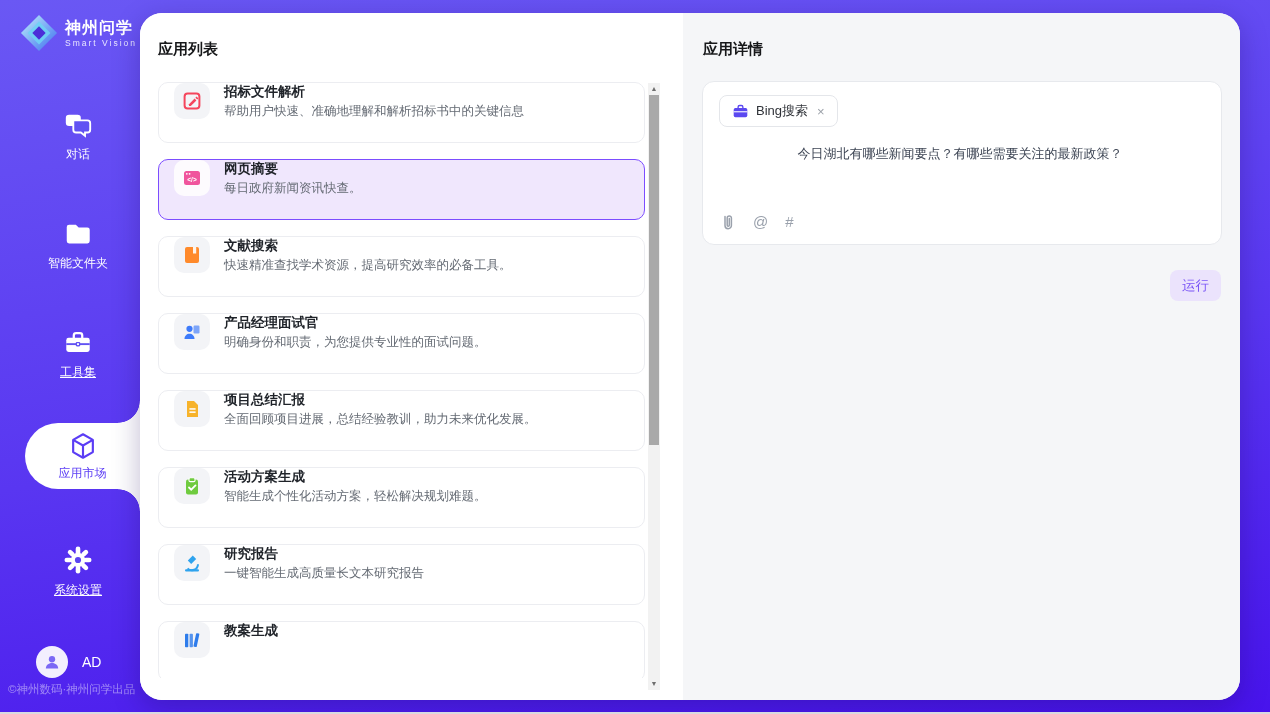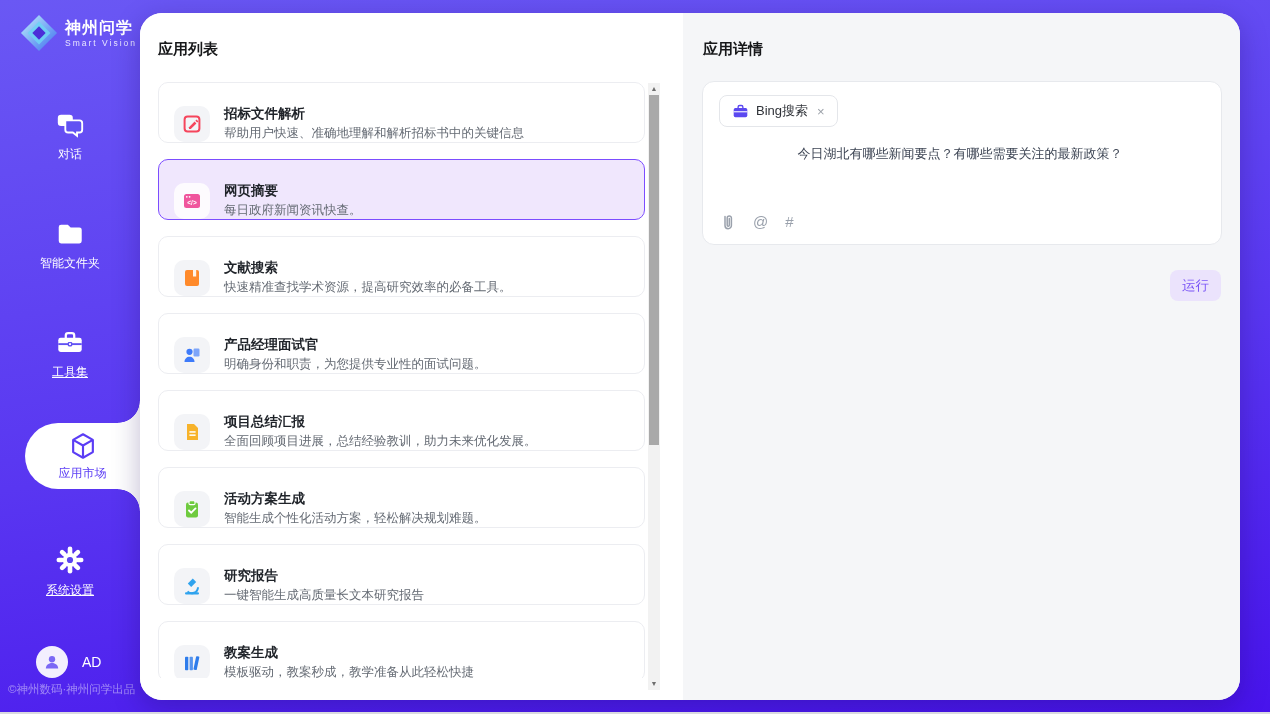--- a/index.html
+++ b/index.html
@@ -6,21 +6,21 @@
   body{width:1270px;height:714px;overflow:hidden;font-family:"Liberation Sans","DejaVu Sans",sans-serif;}
   .page{position:relative;width:1270px;height:714px;overflow:hidden;
         background:linear-gradient(172deg,#6A58F4 0%,#5936F1 55%,#4813EC 100%);}
   .page::after{content:'';position:absolute;left:0;right:0;bottom:0;height:2px;background:#D9DAE0;}
 
   
   .sidebar{position:absolute;left:0;top:0;width:140px;height:714px;}
   .brand{position:absolute;left:20px;top:14px;display:flex;align-items:center;gap:7px;}
   .brand-name{color:#fff;font-size:16px;font-weight:bold;line-height:18px;letter-spacing:1px;}
   .brand-sub{color:#E8E6FF;font-size:8.5px;letter-spacing:2px;margin-top:1px;}
-  .nav-item{position:absolute;left:0;width:140px;display:flex;flex-direction:column;align-items:center;gap:6px;cursor:pointer;}
+  .nav-item{position:absolute;left:0;width:140px;display:flex;flex-direction:column;align-items:center;gap:6px;cursor:pointer;padding-left:8px;}
   .nav-item .lbl{color:#FFFFFF;font-size:12px;}
   .nav-item .lbl.u{text-decoration:underline;}
   .nav-chat{top:110px;} .nav-folder{top:219px;} .nav-tools{top:328px;} .nav-settings{top:544px;}
 
   
   .active-tab{position:absolute;left:25px;right:0;top:423px;height:66px;background:#fff;
               border-radius:33px 0 0 33px;display:flex;flex-direction:column;align-items:center;
               justify-content:center;gap:4px;cursor:pointer;}
   .active-tab::before{content:'';position:absolute;right:0;top:-22px;width:22px;height:22px;
               background:radial-gradient(circle 22px at 0 0,rgba(0,0,0,0) 21.4px,#fff 22px);}
@@ -36,21 +36,21 @@
   
   .content{position:absolute;left:140px;top:13px;width:1100px;height:687px;background:#fff;
            border-radius:22px;overflow:hidden;box-shadow:0 8px 28px rgba(25,8,90,.28);}
   .panel-title{position:absolute;font-size:15px;font-weight:bold;color:#17181A;margin:0;}
 
   
   .list-panel{position:absolute;left:0;top:0;width:543px;height:687px;background:#fff;}
   .list-panel .panel-title{left:18px;top:27px;}
   .list-viewport{position:absolute;left:18px;top:69px;width:490px;height:596px;overflow:hidden;}
   .app-card{position:relative;width:487px;height:61px;border:1px solid #ECEDF1;border-radius:10px;
-            background:#fff;margin-bottom:16px;display:flex;align-items:flex-end;cursor:pointer;box-sizing:border-box;}
+            background:#fff;margin-bottom:16px;display:flex;align-items:flex-start;cursor:pointer;box-sizing:border-box;}
   .app-card.selected{background:#F0E7FD;border:1.5px solid #7C4DFF;}
   .icon-tile{width:36px;height:36px;border-radius:10px;background:#F3F4F7;margin-left:15px;
              display:flex;align-items:center;justify-content:center;flex:0 0 auto;}
   .app-card.selected .icon-tile{background:#FDFBFE;}
   .app-text{margin-left:14px;min-width:0;}
   .app-title{font-size:13.5px;font-weight:bold;color:#1F2329;line-height:17px;}
   .app-desc{font-size:12.5px;color:#646A73;line-height:17px;margin-top:3px;white-space:nowrap;}
 
   
   .scrollbar{position:absolute;left:508px;top:70px;width:12px;height:607px;background:#F2F2F2;}
@@ -302,21 +302,20 @@
               <span class="app-icon">
                 <svg width="20" height="20" viewBox="0 0 20 20">
       <rect x="3" y="3.8" width="3.3" height="13.5" rx="0.8" fill="#2E7CEB"></rect>
       <rect x="7.6" y="3.8" width="3.3" height="13.5" rx="0.8" fill="#2E7CEB" opacity="0.8"></rect>
       <rect x="12.8" y="3.2" width="3.3" height="13.8" rx="0.8" fill="#2E7CEB" transform="rotate(12 14.4 10)"></rect>
                 </svg>
               </span>
             </div>
     <div class="app-text">
       <div class="app-title">教案生成</div>
-      <div class="app-desc">模板驱动，教案秒成，教学准备从此轻松快捷</div>
     </div>
   </div>
 </div>
       <div class="scrollbar">
         <div class="sb-arrow sb-up">▲</div>
         <div class="sb-thumb"></div>
         <div class="sb-arrow sb-down">▼</div>
       </div>
     </section>
 

